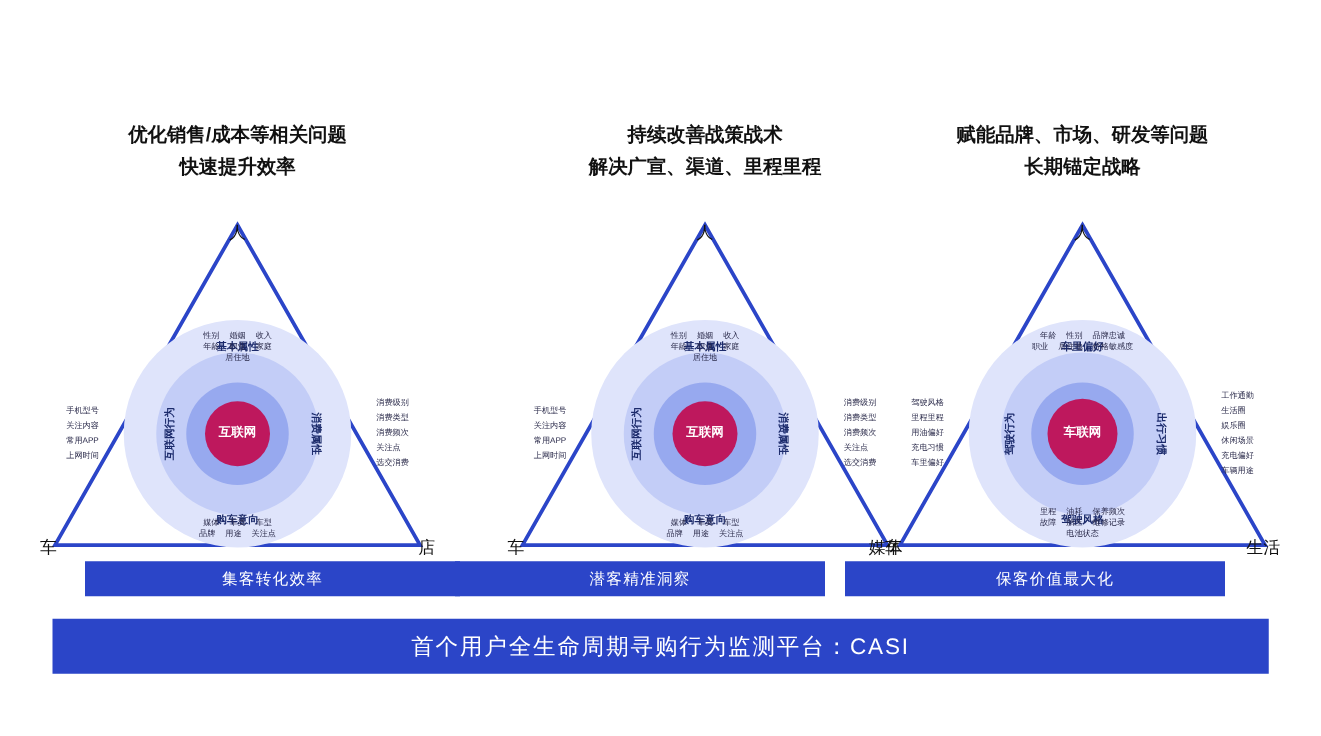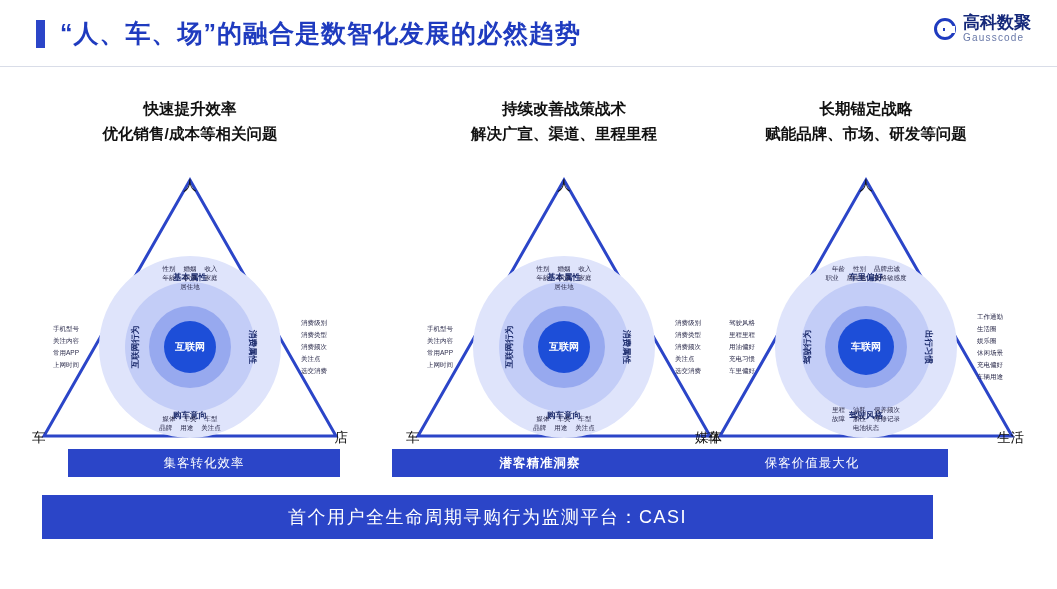--- a/index.html
+++ b/index.html
@@ -152,21 +152,21 @@
     position: absolute;
     border-radius: 50%;
     left: 50%;
     top: 50%;
     transform: translate(-50%, -50%);
   }
   .ring-outer { width: 182px; height: 182px; background: #dfe4fb; }
   .ring-mid   { width: 130px; height: 130px; background: #c3cdf7; }
   .ring-inner { width: 82px;  height: 82px;  background: #97a9ef; }
   .ring-core  {
-    width: 52px; height: 52px; background: #1d4ed8;
+    width: 52px; height: 52px; background: #be185d;
     display: flex; align-items: center; justify-content: center;
     color: #ffffff; font-size: 10px; font-weight: bold;
     text-align: center; line-height: 12px;
   }
   .ring-core.wide { width: 56px; height: 56px; text-align: center; }
 
   .mid-label {
     position: absolute;
     font-size: 8.5px;
     color: #1b2a6b;
@@ -201,61 +201,49 @@
     top: 449px;
     height: 28px;
     background: #2b45c8;
     color: #ffffff;
     font-size: 12.5px;
     display: flex;
     align-items: center;
     justify-content: center;
     letter-spacing: 1px;
   }
-  .sub-bar-1 { left: 68px;  width: 272px; }
-  .sub-bar-2 { left: 392px; width: 296px; font-weight: bold; }
-  .sub-bar-3 { left: 676px; width: 272px; }
+  .sub-bar-1 { left: 68px;  width: 300px; }
+  .sub-bar-2 { left: 364px; width: 296px; }
+  .sub-bar-3 { left: 676px; width: 272px; padding-left: 32px; }
 
   .main-bar {
     position: absolute;
     left: 42px;
     top: 495px;
-    width: 891px;
+    width: 973px;
     height: 44px;
     background: #2b45c8;
     color: #ffffff;
     font-size: 18px;
     display: flex;
     align-items: center;
     justify-content: center;
     letter-spacing: 1.5px;
   }
 </style>
 </head>
 <body>
 
 <div class="slide">
 
-  <div class="header">
-    <div class="header-bar"></div>
-    <div class="header-title">“人、车、场”的融合是数智化发展的必然趋势</div>
-    <div class="logo">
-      <div class="logo-mark"></div>
-      <div>
-        <div class="logo-text-main">高科数聚</div>
-        <div class="logo-text-sub">Gausscode</div>
-      </div>
-    </div>
-    <div class="header-rule"></div>
-  </div>
 
   <div class="col col-1">
     <div class="col-head">
+      <div>优化销售/成本等相关问题</div>
       <div>快速提升效率</div>
-      <div>优化销售/成本等相关问题</div>
     </div>
     <div class="tri-wrap">
       <svg class="tri-svg" width="320" height="290">
         <polygon points="160,20 306,276 14,276" fill="none" stroke="#2b45c8" stroke-width="3"></polygon>
       </svg>
       <div class="tri-label lbl-top">人</div>
       <div class="tri-label lbl-left">车</div>
       <div class="tri-label lbl-right">店</div>
 
       <div class="circles">
@@ -340,22 +328,22 @@
           <span class="tag-row">消费频次</span>
           <span class="tag-row">关注点</span>
           <span class="tag-row">选交消费</span>
         </div>
       </div>
     </div>
   </div>
 
   <div class="col col-3">
     <div class="col-head">
+      <div>赋能品牌、市场、研发等问题</div>
       <div>长期锚定战略</div>
-      <div>赋能品牌、市场、研发等问题</div>
     </div>
     <div class="tri-wrap">
       <svg class="tri-svg" width="320" height="290">
         <polygon points="160,20 306,276 14,276" fill="none" stroke="#2b45c8" stroke-width="3"></polygon>
       </svg>
       <div class="tri-label lbl-top">人</div>
       <div class="tri-label lbl-left">车</div>
       <div class="tri-label lbl-right">生活</div>
 
       <div class="circles">

